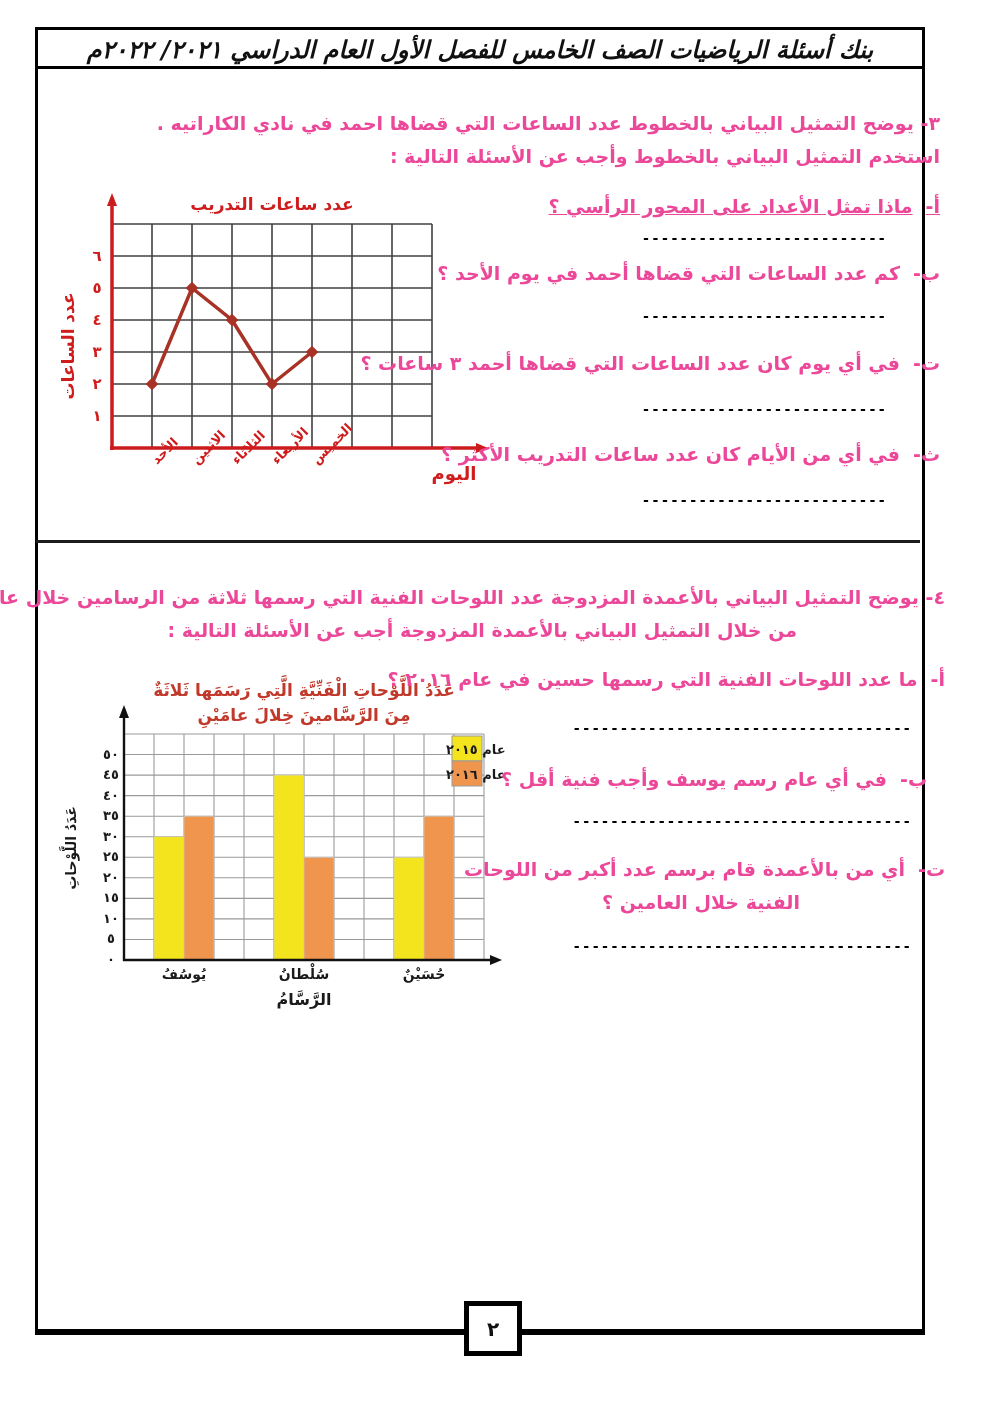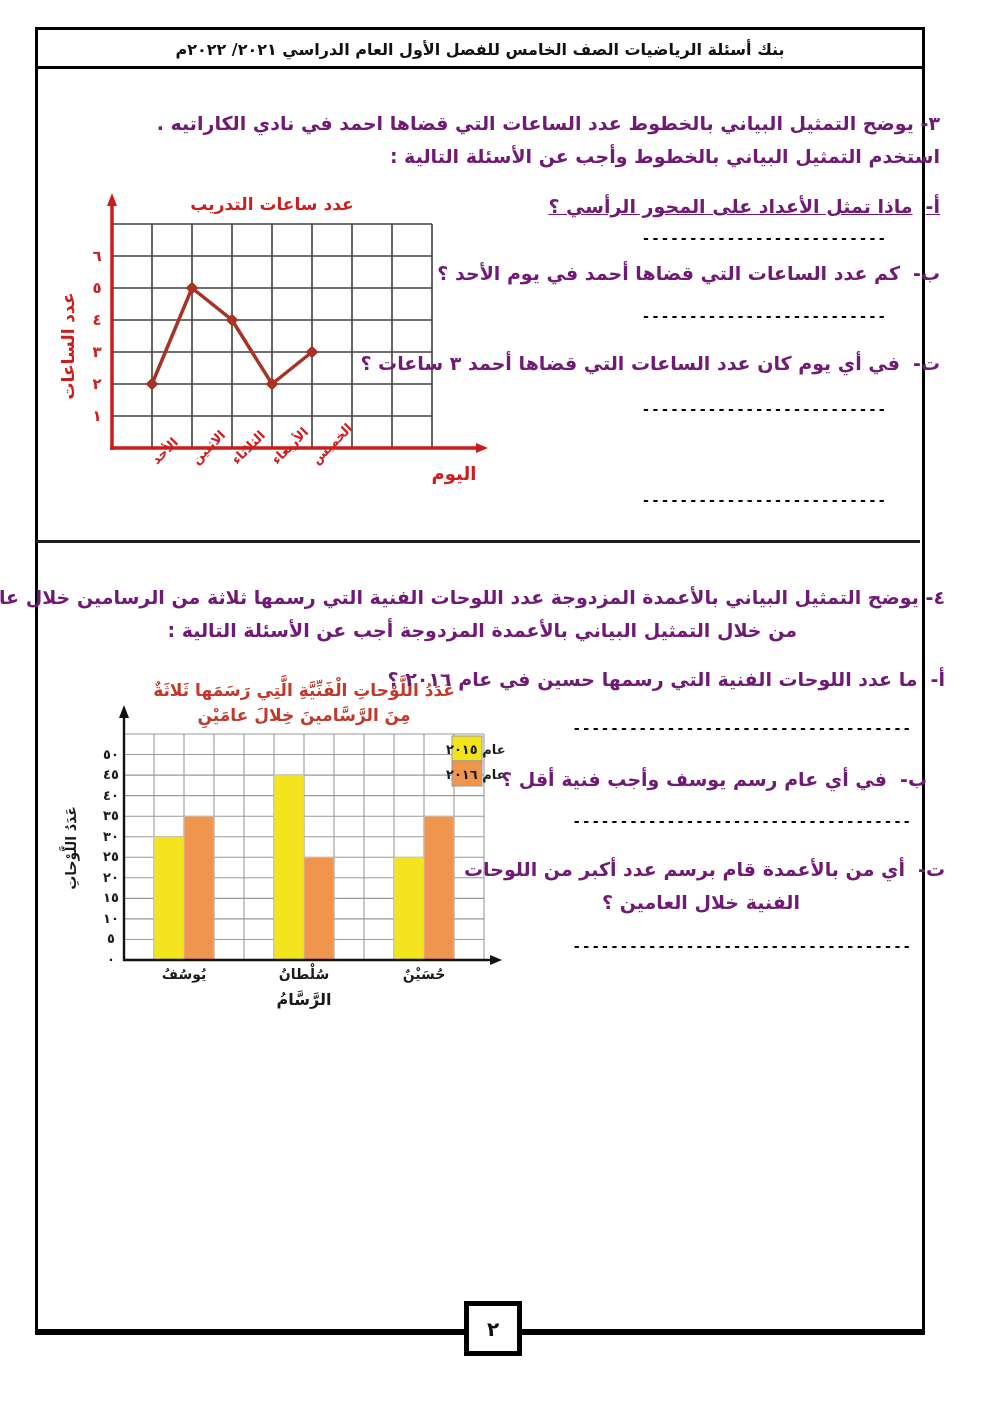--- a/index.html
+++ b/index.html
@@ -6,27 +6,27 @@
   body{
     width:992px;height:1403px;background:#ffffff;position:relative;
     font-family:"DejaVu Sans",sans-serif;color:#111;
   }
   .page{position:absolute;inset:0;direction:rtl;}
   .header-box{
     position:absolute;left:35px;top:27px;width:884px;height:39px;
     border:3px solid #000;background:#fff;
     display:flex;align-items:center;justify-content:center;
   }
-  .header-title{font-size:16px;font-weight:bold;white-space:nowrap;}
+  .header-title{font-size:24px;font-weight:bold;white-space:nowrap;font-style:italic;}
   .main-box{
     position:absolute;left:35px;top:66px;width:884px;height:1260px;
     border:3px solid #000;border-bottom-width:6px;background:#fff;
   }
   .divider{position:absolute;left:36px;top:540px;width:884px;height:3px;background:#1c1c1c;}
-  .qline{position:absolute;font-size:19px;font-weight:bold;white-space:nowrap;color:#701a75;}
+  .qline{position:absolute;font-size:19px;font-weight:bold;white-space:nowrap;color:#ec4899;}
   .qlabel{margin-left:13px;}
   .dashes{
     position:absolute;font-family:"DejaVu Sans Mono",monospace;
     font-size:14px;font-weight:bold;letter-spacing:1px;color:#000;white-space:nowrap;
   }
   .chart-block{position:absolute;}
   svg text{font-family:"DejaVu Sans",sans-serif;}
   .lc-title{fill:#cf1d1d;font-size:17px;font-weight:bold;}
   .lc-xtitle{fill:#cf1d1d;font-size:18px;font-weight:bold;}
   .lc-tick{fill:#cf1d1d;font-size:15px;font-weight:bold;}
@@ -109,20 +109,23 @@
   <div class="qline" style="top:262px;right:52px;margin-left:35px;">
     <span class="qlabel">ب-</span><span>كم عدد الساعات التي قضاها أحمد في يوم الأحد ؟</span>
   </div>
   <div class="dashes" style="top:308px;right:105px;">--------------------------</div>
 
   <div class="qline" style="top:352px;right:52px;">
     <span class="qlabel">ت-</span><span>في أي يوم كان عدد الساعات التي قضاها أحمد ٣ ساعات ؟</span>
   </div>
   <div class="dashes" style="top:401px;right:105px;">--------------------------</div>
 
+  <div class="qline" style="top:443px;right:52px;">
+    <span class="qlabel">ث-</span><span>في أي من الأيام كان عدد ساعات التدريب الأكثر ؟</span>
+  </div>
   <div class="dashes" style="top:492px;right:105px;">--------------------------</div>
 
   <div class="divider"></div>
 
   <div class="qline" style="top:586px;right:47px;">٤- يوضح التمثيل البياني بالأعمدة المزدوجة عدد اللوحات الفنية التي رسمها ثلاثة من الرسامين خلال عامين .</div>
   <div class="qline" style="top:619px;right:195px;">من خلال التمثيل البياني بالأعمدة المزدوجة أجب عن الأسئلة التالية :</div>
 
   <div class="chart-block" style="left:50px;top:670px;width:460px;height:345px;">
     <svg width="460" height="345">
         <line x1="74" y1="64" x2="74" y2="290" stroke="#9a9a9a" stroke-width="1.1"></line>

